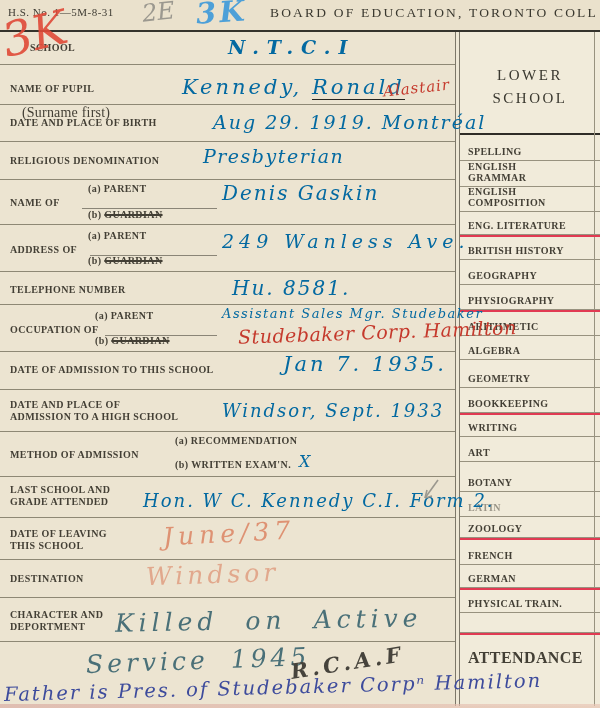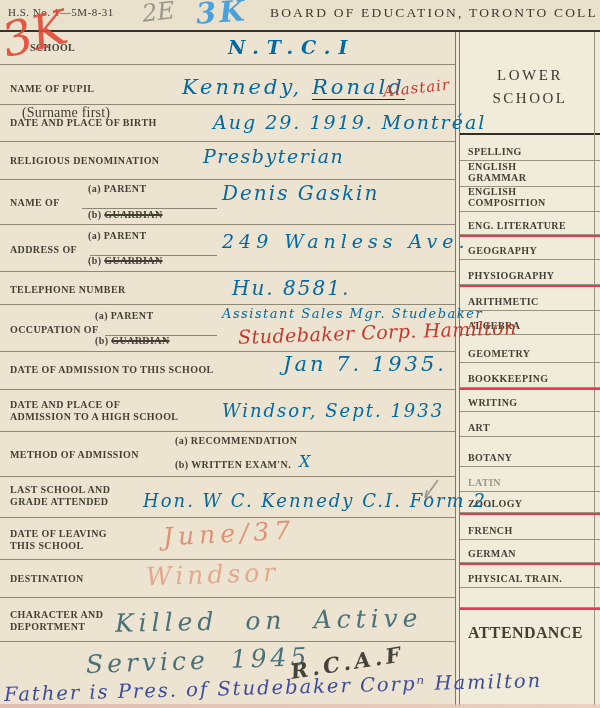--- a/index.html
+++ b/index.html
@@ -197,20 +197,23 @@
 GRAMMAR</span>
           </div>
           <div class="s-row" style="height: 25px;">
             <span class="s-lbl">ENGLISH
 COMPOSITION</span>
           </div>
           <div class="s-row red" style="height: 23px;">
             <span class="s-lbl">ENG. LITERATURE</span>
           </div>
           <div class="s-row" style="height: 25px;">
+            <span class="s-lbl">BRITISH HISTORY</span>
+          </div>
+          <div class="s-row" style="height: 25px;">
             <span class="s-lbl">GEOGRAPHY</span>
           </div>
           <div class="s-row red" style="height: 25px;">
             <span class="s-lbl">PHYSIOGRAPHY</span>
           </div>
           <div class="s-row" style="height: 26px;">
             <span class="s-lbl">ARITHMETIC</span>
           </div>
           <div class="s-row" style="height: 24px;">
             <span class="s-lbl">ALGEBRA</span>

